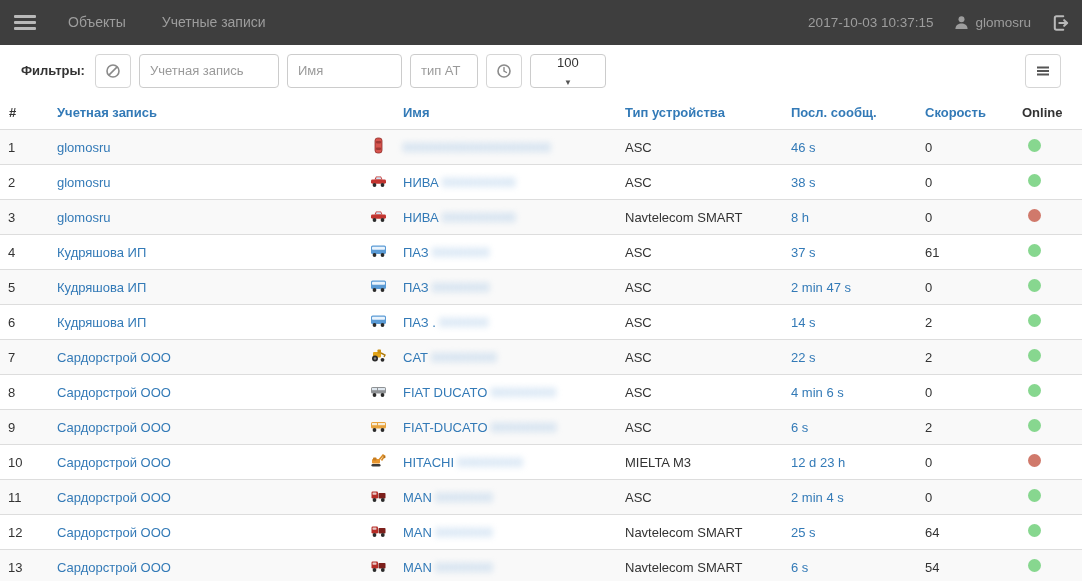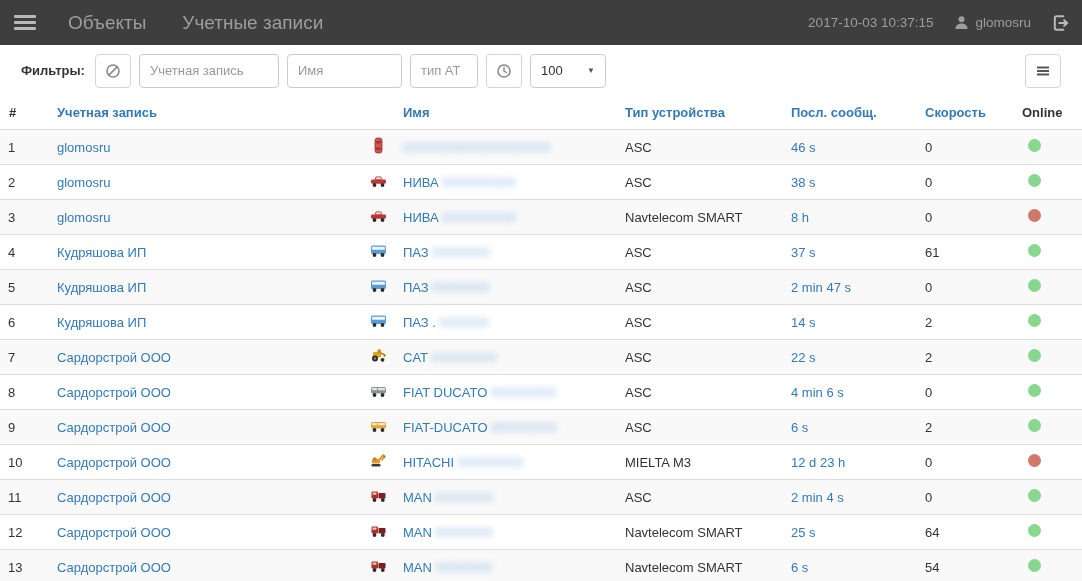--- a/index.html
+++ b/index.html
@@ -4,37 +4,37 @@
 <style>
   * { margin:0; padding:0; box-sizing:border-box; }
   html,body { width:1082px; height:581px; overflow:hidden; background:#fff;
     font-family:"Liberation Sans","DejaVu Sans",sans-serif; font-size:13px; color:#333; }
 
   
   .navbar { height:45px; background:#3e3e3e; display:flex; align-items:center; padding:0 12px; }
   .nav-burger { width:22px; height:22px; display:flex; flex-direction:column; justify-content:center; gap:3px; cursor:pointer; margin:0 14px 0 2px; }
   .nav-burger span { display:block; height:3px; background:#b9b9b9; border-radius:1px; }
   .nav-links { display:flex; list-style:none; }
-  .nav-links li { color:#9d9d9d; padding:0 18px; cursor:pointer; line-height:45px; font-size:19px; }
+  .nav-links li { color:#9d9d9d; padding:0 18px; cursor:pointer; line-height:45px; font-size:14px; }
   .nav-right { margin-left:auto; display:flex; align-items:center; gap:21px; }
   .nav-time { color:#9d9d9d; font-size:13.5px; }
   .nav-user { display:flex; align-items:center; gap:6px; color:#9d9d9d; font-size:13.5px; cursor:pointer; }
   .icon-svg { display:inline-block; vertical-align:middle; }
 
   
   .filterbar { height:51px; display:flex; align-items:center; padding:0 21px; gap:8px; background:#fff; }
   .filter-label { font-weight:bold; color:#333; margin-right:2px; }
   .btn { height:34px; background:#fff; border:1px solid #d5d5d5; border-radius:4px; display:inline-flex; align-items:center; justify-content:center; cursor:pointer; color:#777; }
   .btn-icon { width:36px; }
   .f-input { height:34px; border:1px solid #ccc; border-radius:4px; padding:0 10px; font-size:13px; color:#333; font-family:inherit; }
   .f-input::placeholder { color:#9a9a9a; }
   .in-account { width:140px; }
   .in-name { width:115px; }
   .in-type { width:68px; }
-  .f-select { height:34px; width:76px; border:1px solid #ccc; border-radius:4px; background:#fff; display:inline-flex; align-items:center; justify-content:space-between; padding:0 10px; cursor:pointer; color:#333; }
+  .f-select { height:34px; width:76px; border:1px solid #ccc; border-radius:4px; background:#fff; display:inline-flex; align-items:center; justify-content:space-between; padding:0 10px; cursor:pointer; color:#333;flex-direction:column; }
   .caret { font-size:8px; color:#555; }
   .push-right { margin-left:auto; }
 
   
   table { width:100%; border-collapse:collapse; table-layout:fixed; }
   col.c-num{width:49px;} col.c-acct{width:313px;} col.c-icon{width:33px;} col.c-name{width:222px;}
   col.c-type{width:166px;} col.c-last{width:134px;} col.c-speed{width:97px;} col.c-online{width:68px;}
   th { text-align:left; font-weight:bold; padding:9px 8px; font-size:13px; border-bottom:1px solid #ddd; background:#fff; }
   th.sortable { color:#337ab7; cursor:pointer; }
   th:first-child { padding-left:9px; }

